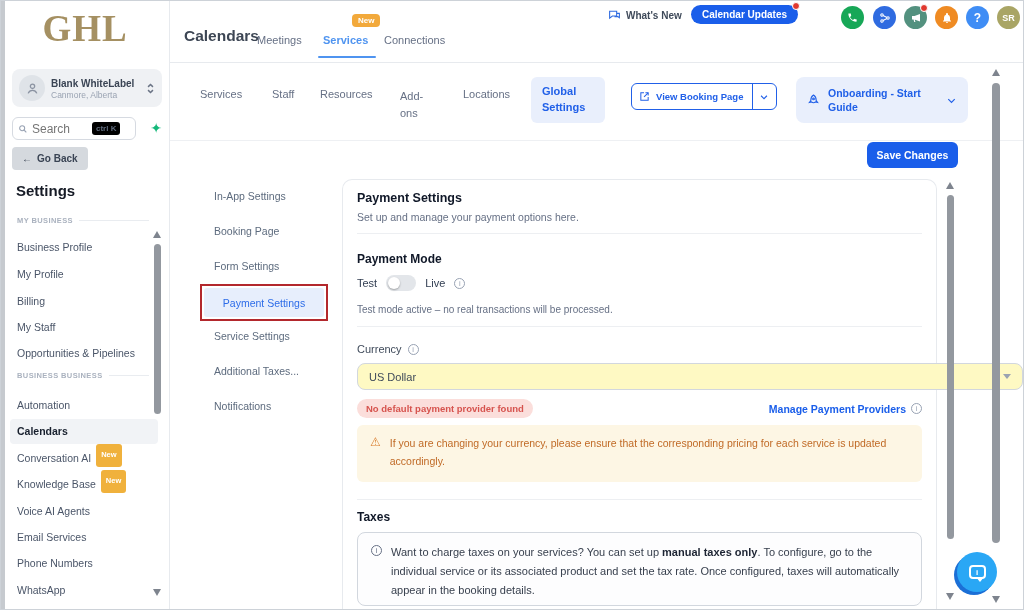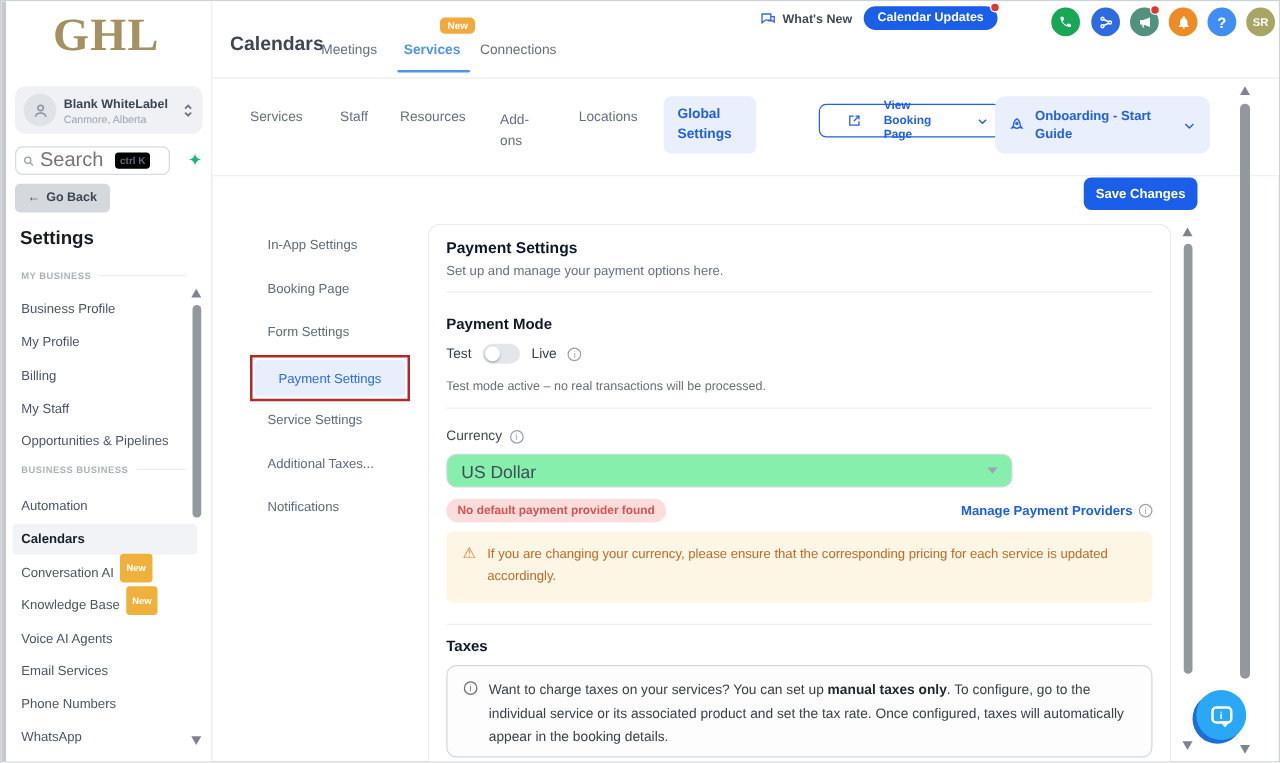--- a/index.html
+++ b/index.html
@@ -21,21 +21,21 @@
   .account { left:7px; top:68px; width:150px; height:38px; background:#eff1f4;
              border-radius:8px; display:flex; align-items:center; padding:0 7px; gap:6px; }
   .acc-avatar { width:26px; height:26px; border-radius:50%; background:#dfe3e8;
                 display:flex; align-items:center; justify-content:center; flex:none; }
   .acc-name { font-size:10px; font-weight:700; color:#3a4454; line-height:1.3; }
   .acc-loc  { font-size:8.5px; color:#9aa3b2; }
   .acc-chev { margin-left:auto; }
   .searchbox { left:7px; top:116px; width:124px; height:23px; border:1px solid #d6dae1;
                border-radius:6px; display:flex; align-items:center; padding:0 5px; gap:4px;
                background:#fff; }
-  .search-input { border:none; outline:none; width:56px; font-size:16px; color:#667085;
+  .search-input { border:none; outline:none; width:56px; font-size:12px; color:#667085;
                   background:transparent; font-family:"Liberation Sans",sans-serif; }
   .kbd { font-size:8px; color:#5f6b7d; background:#000000; border-radius:3px;
          padding:2px 4px; font-weight:700; }
   .ai-btn { left:141px; top:117px; width:20px; height:20px; color:#14b87a;
             font-size:14px; line-height:20px; text-align:center; }
   .ai-btn::before { content:"✦"; }
   .goback { left:7px; top:146px; height:23px; background:#d5d9de; border-radius:4px;
             padding:0 10px; display:inline-flex; align-items:center; gap:5px;
             font-size:10px; font-weight:700; color:#3a4454; }
   .back-arrow::before { content:"←"; }
@@ -86,21 +86,21 @@
   
   #subnav { left:169px; top:62px; width:855px; height:78px; background:#fff;
             border-bottom:1px solid #eef0f3; }
   .sn-tab { top:25px; font-size:11px; color:#667085; }
   .sn-addons { width:35px; line-height:1.5; }
   .sn-global { left:361px; top:14px; width:74px; padding:7px 11px; background:#e9effc;
                border-radius:6px; color:#2160e8; font-weight:700; font-size:11px;
                line-height:1.45; }
   .view-booking { left:461px; top:20px; width:146px; height:27px;
                   border:1.5px solid #2160e8; border-radius:6px; background:#fff;
-                  display:flex; align-items:center; padding:0 22px; gap:18px; color:#2160e8;margin-left:24px; }
+                  display:flex; align-items:center; padding:0 7px; gap:6px; color:#2160e8; }
   .vb-label { flex:1; font-size:9.5px; font-weight:700; line-height:1.2; }
   .vb-div { width:1px; height:100%; background:#2160e8; }
   .onboarding { left:626px; top:14px; width:172px; height:46px; background:#e9effc;
                 border-radius:8px; display:flex; align-items:center; padding:0 11px;
                 gap:8px; color:#2160e8; }
   .ob-label { flex:1; font-size:10.5px; font-weight:700; line-height:1.35; }
 
   .save-btn { left:866px; top:141px; width:91px; height:26px; background:#1a5eea;
               color:#fff; border-radius:6px; font-size:10.5px; font-weight:700;
               display:flex; align-items:center; justify-content:center; border:none; }
@@ -125,23 +125,23 @@
   .toggle { width:30px; height:16px; background:#e3e6ea; border-radius:9px; position:relative; }
   .knob { position:absolute; left:2px; top:2px; width:12px; height:12px; background:#fff;
           border-radius:50%; box-shadow:0 1px 2px rgba(0,0,0,.3); }
   .ic { display:inline-flex; width:11px; height:11px; border:1px solid #98a2b3;
         border-radius:50%; color:#98a2b3; font-size:7.5px; align-items:center;
         justify-content:center; flex:none; }
   .ic::before { content:"i"; }
   .note { left:14px; top:124px; font-size:10px; color:#667085; }
   .cur-row { left:14px; top:163px; display:flex; align-items:center; gap:6px;
              font-size:11px; color:#3f4a5a; }
-  .select { left:14px; top:183px; width:453px; height:27px; border:1px solid #d2d7de;
-            border-radius:8px; background:#86efac; display:flex; align-items:center;
-            padding:0 11px; font-size:14px; color:#3f4a5a; }
+  .select { left:14px; top:183px; width:666px; height:27px; border:1px solid #d2d7de;
+            border-radius:8px; background:#fef9c3; display:flex; align-items:center;
+            padding:0 11px; font-size:11px; color:#3f4a5a; }
   .caret { margin-left:auto; width:0; height:0; border-left:4px solid transparent;
            border-right:4px solid transparent; border-top:5px solid #9aa3b2; }
   .prov-row { left:14px; top:219px; width:565px; display:flex; align-items:center;
               justify-content:space-between; }
   .err-pill { background:#fbdedb; color:#d6534e; font-size:9.5px; font-weight:700;
               padding:4px 9px; border-radius:10px; }
   .manage { display:flex; align-items:center; gap:5px; }
   .manage a { font-size:10.5px; font-weight:700; color:#1a5eea; text-decoration:none; }
   .warnbox { left:14px; top:245px; width:565px; height:57px; background:#fdf6e4;
              border-radius:6px; padding:10px 13px; display:flex; gap:9px; }

